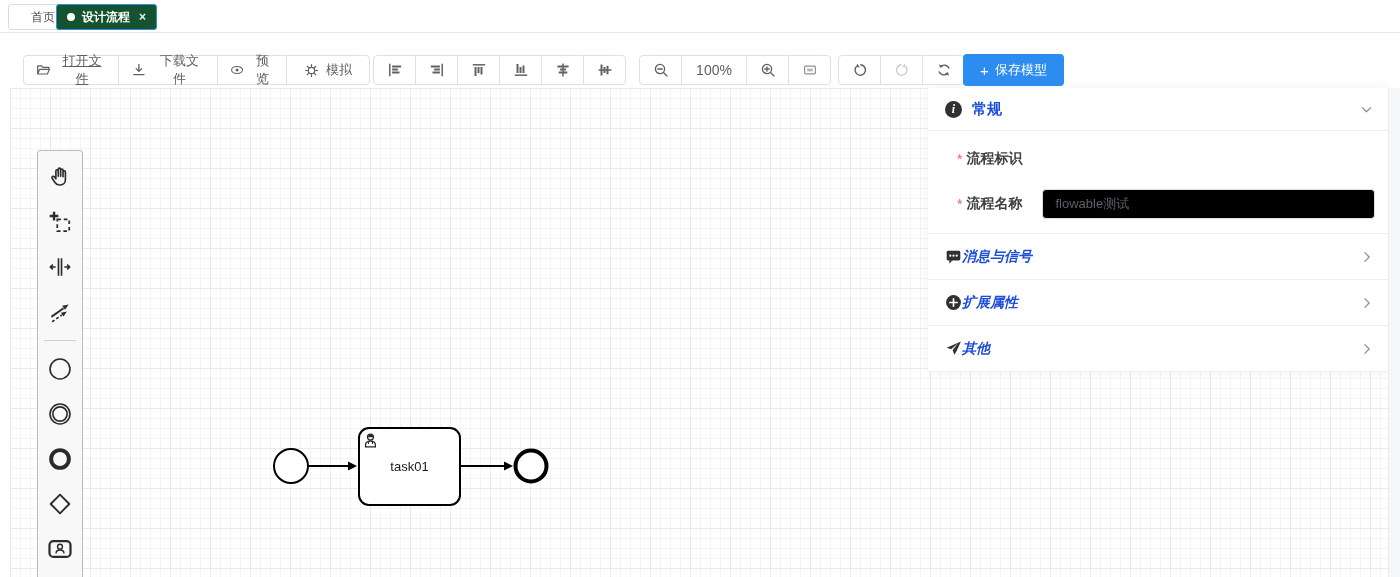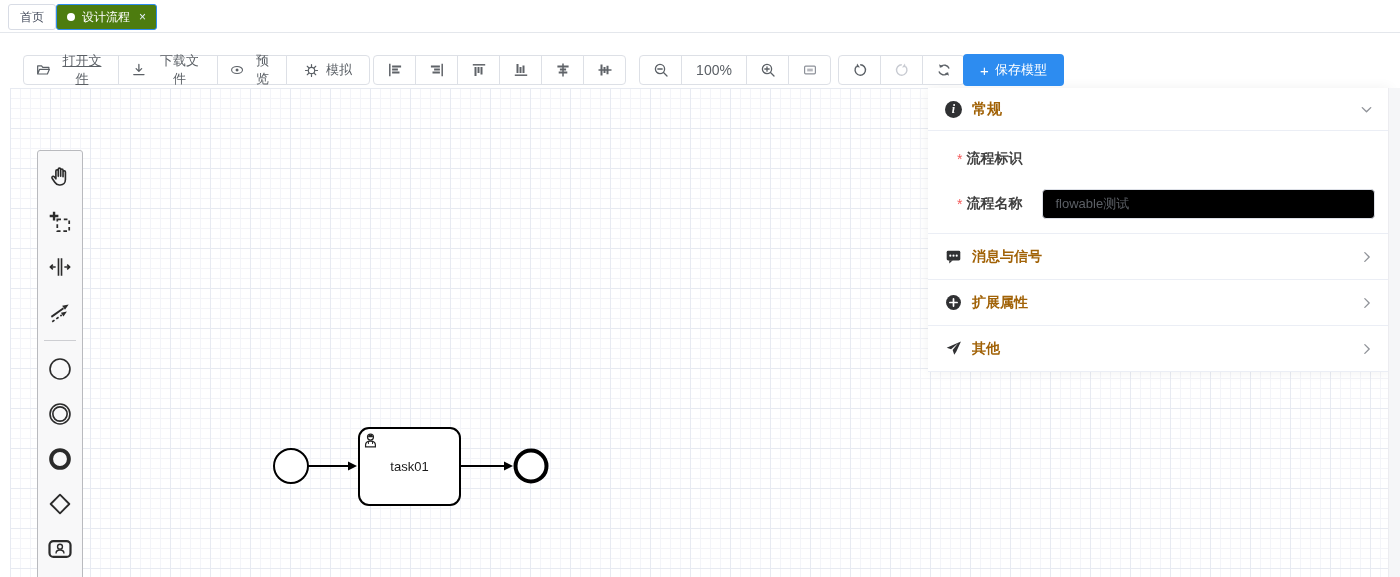--- a/index.html
+++ b/index.html
@@ -3,25 +3,25 @@
 <meta charset="utf-8">
 <style>
   * { margin:0; padding:0; box-sizing:border-box; }
   html,body { width:1400px; height:577px; overflow:hidden; background:#fff;
     font-family:"Liberation Sans","DejaVu Sans",sans-serif; }
   #app { position:relative; width:1400px; height:577px; overflow:hidden; background:#fff; }
 
   
   .tabbar { position:absolute; top:0; left:0; right:0; height:33px; background:#fff;
     border-bottom:1px solid #e4e7ec; z-index:30; }
-  .tab-home { position:absolute; left:8px; top:4px; height:26px; padding:0 11px; background:#fff;
+  .tab-home { position:absolute; left:8px; top:4px; height:26px; padding:0 22px; background:#fff;
     border:1px solid #d8dce5; border-radius:3px; font-size:12px; color:#495060; line-height:24px; cursor:pointer; }
-  .tab-active { position:absolute; left:56px; top:4px; height:26px; padding:0 10px; background:#4d7c0f;
+  .tab-active { position:absolute; left:56px; top:4px; height:26px; padding:0 10px; background:#14532d;
     border:1px solid #2d8cf0; border-radius:3px; color:#fff; font-size:12px; display:flex;
-    align-items:center; gap:7px; cursor:pointer; }
+    align-items:center; gap:7px; cursor:pointer;font-weight:bold; }
   .tab-dot { width:8px; height:8px; border-radius:50%; background:#fff; }
   .tab-close { font-size:12px; color:#e8f2ff; margin-left:2px; cursor:pointer; }
 
   
   .canvas-grid { position:absolute; left:10px; right:12px; top:88px; bottom:0; background:#fff;
     background-image:
       linear-gradient(to right,#e7eaf1 1px,transparent 1px),
       linear-gradient(to bottom,#e7eaf1 1px,transparent 1px),
       linear-gradient(to right,#f3f4f8 1px,transparent 1px),
       linear-gradient(to bottom,#f3f4f8 1px,transparent 1px);
@@ -53,35 +53,35 @@
 
   
   .diagram { position:absolute; left:250px; top:408px; z-index:5; }
   .bpmn-label { font-family:"Liberation Sans","DejaVu Sans",sans-serif; font-size:13px; fill:#1a1a1a; }
 
   
   .panel { position:absolute; left:928px; top:88px; width:462px; background:#fff; z-index:15;
     box-shadow:0 0 12px rgba(0,0,0,.06); }
   .phead { height:43px; display:flex; align-items:center; padding:0 16px 0 17px; gap:10px;
     border-bottom:1px solid #ebeef5; cursor:pointer; }
-  .ptitle { font-size:15px; font-weight:bold; color:#a16207; flex:1; }
+  .ptitle { font-size:15px; font-weight:bold; color:#1d4ed8; flex:1; }
   .info-badge { width:17px; height:17px; border-radius:50%; background:#303133; color:#fff;
     font-family:"Liberation Serif","DejaVu Serif",serif; font-style:italic; font-weight:bold;
     font-size:12px; display:flex; align-items:center; justify-content:center; }
   .pform { border-bottom:1px solid #ebeef5; padding:13px 0 14px; }
   .frow { display:flex; align-items:center; margin:0 15px 0 29px; height:30px; }
   .frow + .frow { margin-top:15px; }
   .req { color:#f45a5a; font-size:14px; margin-right:4px; }
   .flabel { font-size:14px; color:#404040; font-weight:700; width:76px; }
   .inp { flex:1; height:30px; border:1px solid #dcdfe6; border-radius:4px; padding:0 12px;
     font-size:13px; color:#5c6066; background:#000000; outline:none;
     font-family:"Liberation Sans","DejaVu Sans",sans-serif; }
   .inp.is-disabled { background:#f5f7fa; border-color:#e4e7ed; color:#bcc0c9; }
-  .prow { height:46px; display:flex; align-items:center; gap:10px; padding:0 16px 0 17px;
-    border-bottom:1px solid #ebeef5; cursor:pointer; }
+  .prow { height:46px; display:flex; align-items:center; padding:0 16px 0 17px;
+    border-bottom:1px solid #ebeef5; cursor:pointer;font-style:italic; }
   .prow .ptitle { font-size:14px; }
   .chev { flex:none; }
 </style>
 </head>
 <body>
 
 <div id="app">
 
   <div class="tabbar">
     <div class="tab-home">

